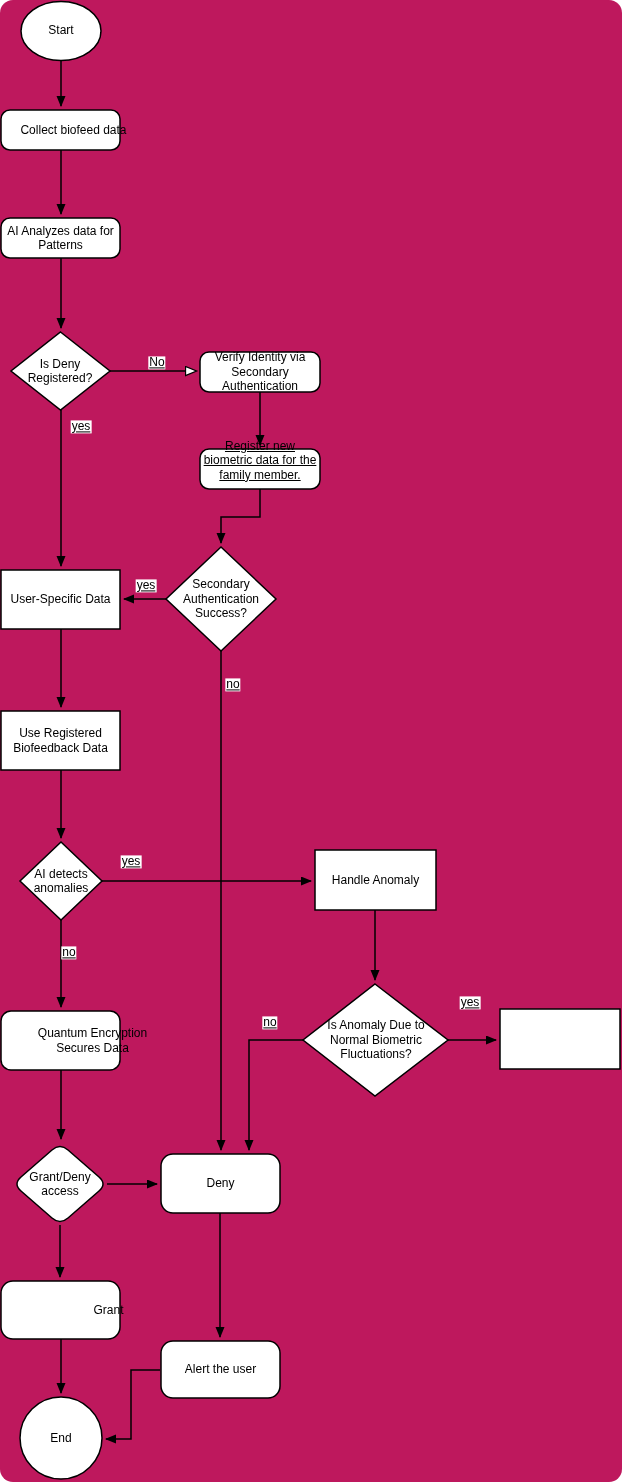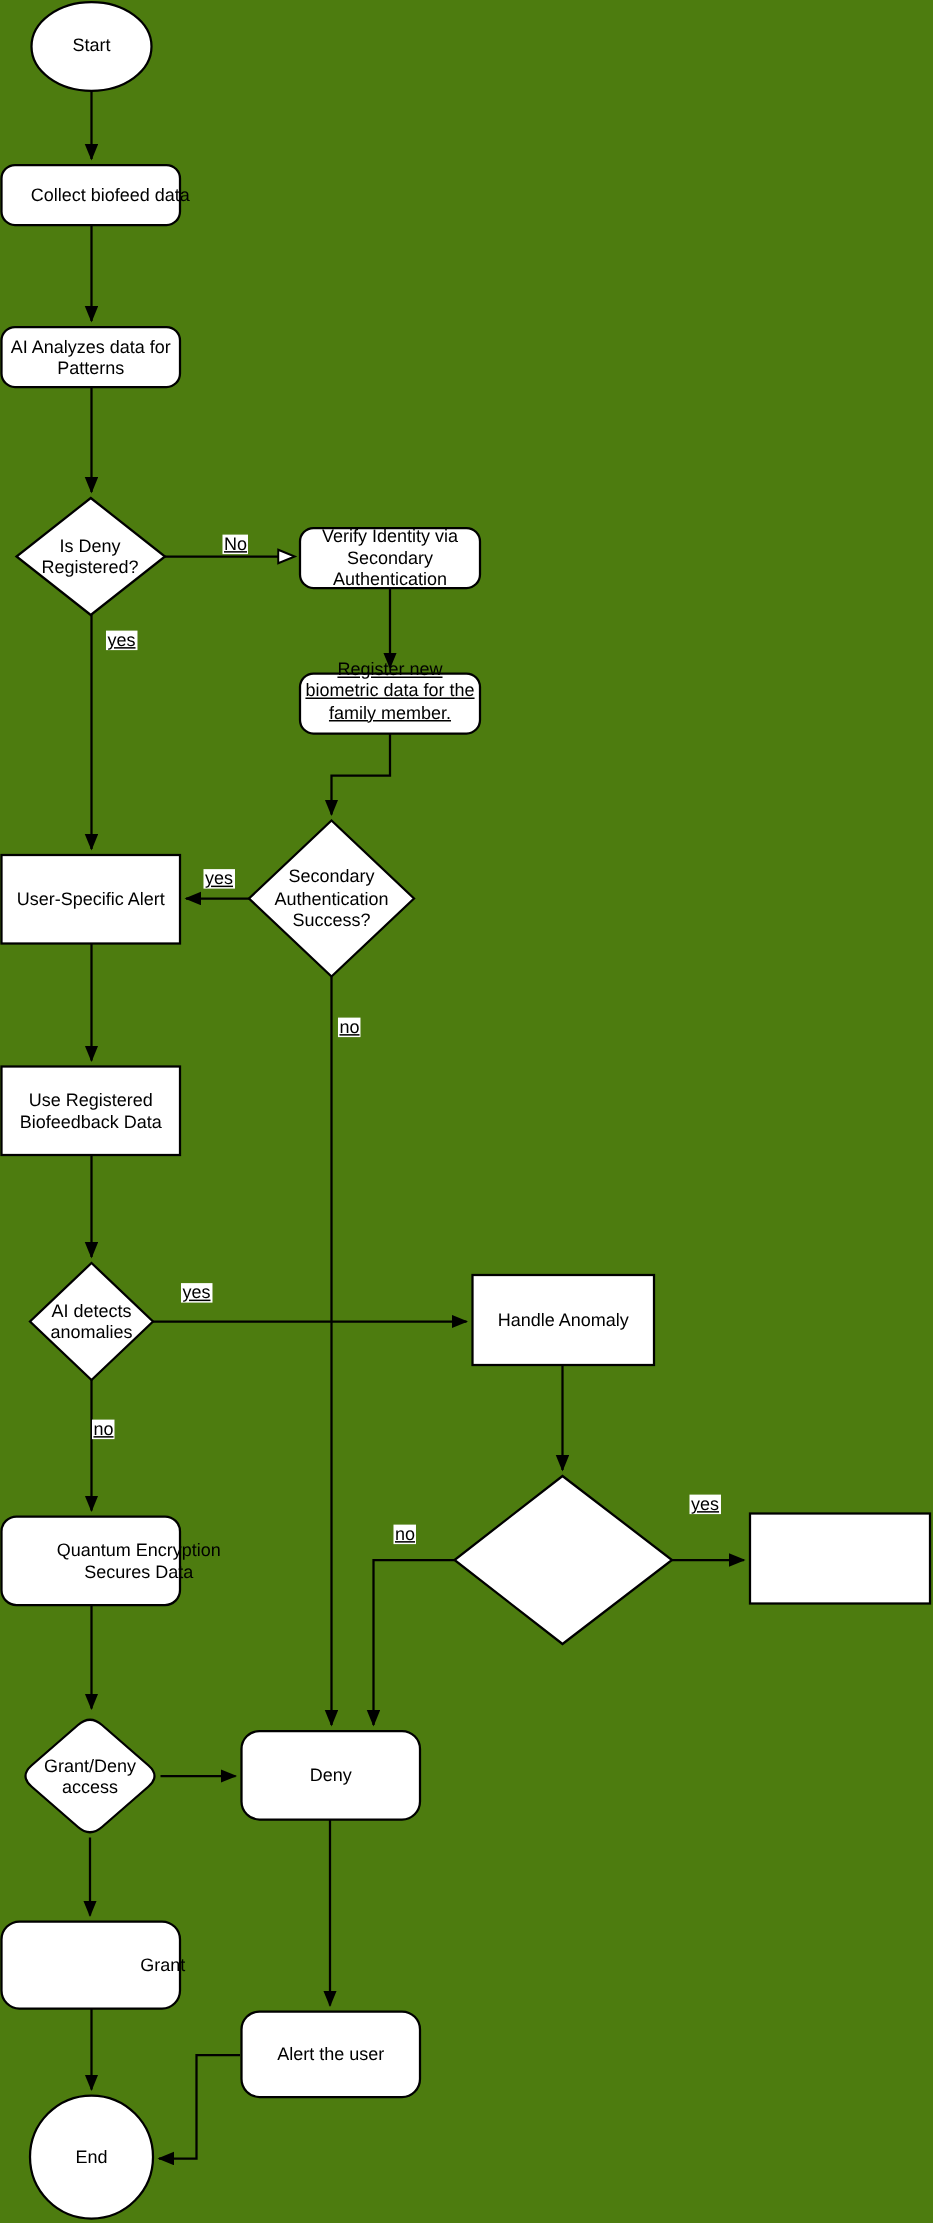--- a/index.html
+++ b/index.html
@@ -4,24 +4,25 @@
 <style>
   html, body {
     margin: 0;
     padding: 0;
     background: #ffffff;
   }
   .canvas {
     position: relative;
     width: 622px;
     height: 1482px;
-    background: #4d7c0f;
+    background: #be185d;
     font-family: "Liberation Sans", "DejaVu Sans", sans-serif;
     color: #000000;
     overflow: hidden;
+    border-radius: 13px;
   }
   .canvas svg {
     position: absolute;
     left: 0;
     top: 0;
   }
   .node-label {
     position: absolute;
     display: flex;
     align-items: center;
@@ -121,31 +122,34 @@
   <div class="node-label" style="left:1px; top:218px; width:119px; height:40px;">AI Analyzes data for
 Patterns</div>
   <div class="node-label" style="left:10px; top:332px; width:100px; height:78px;">Is Deny
 Registered?</div>
   <div class="node-label" style="left:198px; top:352px; width:124px; height:40px;">Verify Identity via
 Secondary
 Authentication</div>
   <div class="node-label" style="left:197px; top:449px; width:126px; height:23px;text-decoration:underline;">Register new
 biometric data for the
 family member.</div>
-  <div class="node-label" style="left:1px; top:570px; width:119px; height:59px;">User-Specific Alert</div>
+  <div class="node-label" style="left:1px; top:570px; width:119px; height:59px;">User-Specific Data</div>
   <div class="node-label" style="left:164px; top:551px; width:114px; height:96px;">Secondary
 Authentication
 Success?</div>
   <div class="node-label" style="left:1px; top:711px; width:119px; height:59px;">Use Registered
 Biofeedback Data</div>
   <div class="node-label" style="left:20px; top:842px; width:82px; height:78px;">AI detects
 anomalies</div>
   <div class="node-label" style="left:315px; top:850px; width:121px; height:60px;">Handle Anomaly</div>
   <div class="node-label" style="left:1px; top:1011px; width:129px; height:59px;padding-left:27px;">Quantum Encryption
 Secures Data</div>
+  <div class="node-label" style="left:303px; top:983px; width:146px; height:114px;">Is Anomaly Due to
+Normal Biometric
+Fluctuations?</div>
   <div class="node-label" style="left:13px; top:1143px; width:94px; height:82px;">Grant/Deny
 access</div>
   <div class="node-label" style="left:161px; top:1154px; width:119px; height:59px;">Deny</div>
   <div class="node-label" style="left:1px; top:1281px; width:119px; height:58px;padding-left:48px;">Grant</div>
   <div class="node-label" style="left:161px; top:1341px; width:119px; height:57px;">Alert the user</div>
   <div class="node-label" style="left:21px; top:1397px; width:80px; height:82px;">End</div>
 
   <div class="edge-label" style="left:157px; top:363px;">No</div>
   <div class="edge-label" style="left:81px; top:427px;">yes</div>
   <div class="edge-label" style="left:146px; top:586px;">yes</div>

